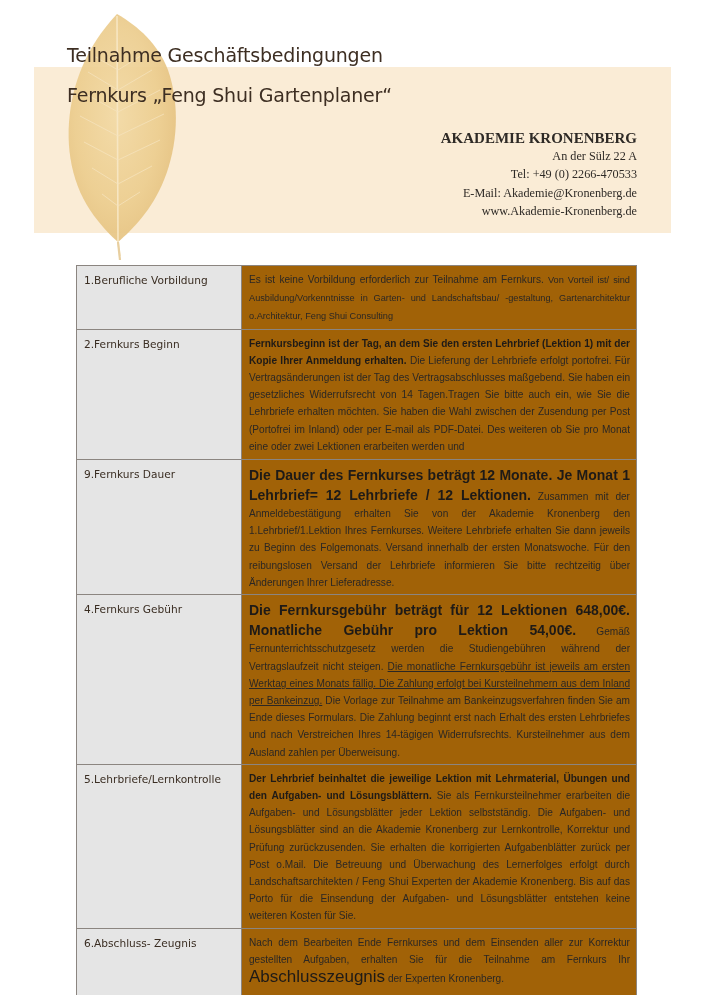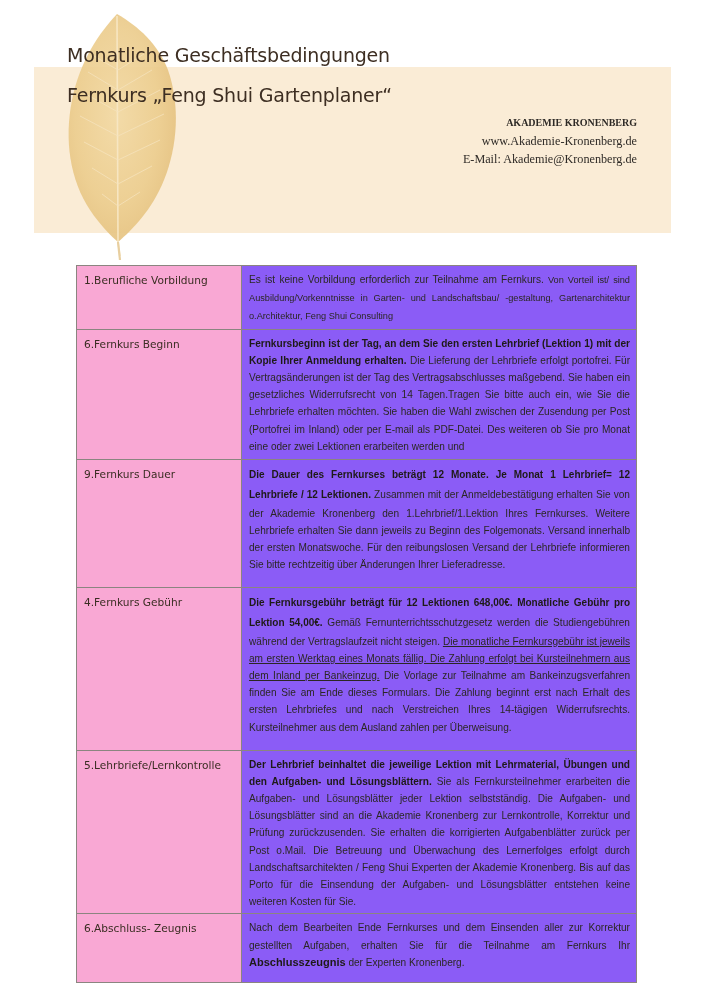--- a/index.html
+++ b/index.html
@@ -22,48 +22,48 @@
       font-size: 19px; color: #3d2e22; letter-spacing: -0.2px;
       white-space: nowrap;
     }
     .title.t1 { top: 44px; }
     .title.t2 { top: 84px; }
     .address {
       position: absolute; right: 67px; top: 114px; text-align: right;
       font-family: "Liberation Serif", serif; font-size: 12.2px; line-height: 18.2px;
       color: #2e2a26;
     }
-    .address .org { font-weight: bold; font-size: 10px; }
+    .address .org { font-weight: bold; font-size: 15px; margin-top: 15px; }
     .address div { white-space: nowrap; }
 
     table.terms {
       position: absolute; left: 76px; top: 265px; width: 561px;
       border-collapse: collapse;
       border: 1px solid #8b8580;
     }
     table.terms td {
       border: 1px solid #8b8580; vertical-align: top; padding: 0;
     }
     td.label-cell {
-      width: 157px; background: #f9a8d4;
+      width: 157px; background: #e5e5e5;
       font-family: "DejaVu Sans", sans-serif; font-size: 10.6px; color: #3a2d22;
       padding: 8px 0 0 7px !important;
       white-space: nowrap;
     }
     td.content-cell {
-      background: #8b5cf6;
+      background: #a16207;
       padding: 5px 6px 3px 7px !important;
       font-family: "Liberation Sans", sans-serif; font-size: 10.1px; line-height: 17.2px;
       color: #2b2724; text-align: justify;
     }
     .b { font-weight: bold; color: #1e1a17; }
-    .big { font-weight: bold; font-size: 10px; line-height: 20px; color: #1e1a17; }
+    .big { font-weight: bold; font-size: 14px; line-height: 20px; color: #1e1a17; }
     .small { font-size: 9.2px; }
     .u { text-decoration: underline; }
-    .mid { font-size: 11px; font-weight: bold; color: #1e1a17; }
+    .mid { font-size: 17px; font-weight: normal; color: #1e1a17; }
     tr.r1 td { height: 53px; }
     tr.r2 td { height: 121px; }
     tr.r3 td { height: 119px; }
     tr.r4 td { height: 154px; }
     tr.r5 td { height: 149px; }
     tr.r6 td { height: 60px; }
   </style>
 </head>
 <body>
 
@@ -77,37 +77,39 @@
       <stop offset="100%" stop-color="#e2bd7a"></stop>
     </radialGradient>
   </defs>
   <path d="M57 4 C40 22 20 50 12 90 C4 130 10 170 30 200 C40 215 50 225 58 232 C72 220 92 200 104 170 C118 135 120 95 108 60 C98 34 78 16 57 4 Z" fill="url(#lg)" opacity="0.92"></path>
   <path d="M57 6 L58 232 L60 246" stroke="#f7e6c2" stroke-width="1.6" fill="none"></path>
   <path d="M58 60 L34 46 M58 80 L28 62 M58 102 L22 82 M58 126 L20 106 M58 150 L24 132 M58 174 L32 158 M58 196 L42 184" stroke="#f5e2bb" stroke-width="1" fill="none" opacity="0.8"></path>
   <path d="M58 60 L84 44 M58 80 L92 60 M58 102 L100 80 M58 126 L104 104 M58 150 L100 130 M58 174 L92 156 M58 196 L80 182" stroke="#f5e2bb" stroke-width="1" fill="none" opacity="0.8"></path>
   <path d="M58 232 L60 250" stroke="#e8cfa0" stroke-width="2.2" fill="none"></path>
 </svg>
 
-<div class="title t1">Monatliche Geschäftsbedingungen</div>
+<div class="title t1">Teilnahme Geschäftsbedingungen</div>
 <div class="title t2">Fernkurs „Feng Shui Gartenplaner“</div>
 
 <div class="address">
   <div class="org">AKADEMIE KRONENBERG</div>
+  <div>An der Sülz 22 A</div>
+  <div>Tel: +49  (0) 2266-470533</div>
+  <div>E-Mail: Akademie@Kronenberg.de</div>
   <div>www.Akademie-Kronenberg.de</div>
-  <div>E-Mail: Akademie@Kronenberg.de</div>
 </div>
 
 <table class="terms">
   <tbody id="terms-body">
       <tr class="r1">
         <td class="label-cell">1.Berufliche Vorbildung</td>
         <td class="content-cell"><span>Es ist keine Vorbildung erforderlich zur Teilnahme am Fernkurs. </span><span class="small">Von Vorteil ist/ sind Ausbildung/Vorkenntnisse in Garten- und Landschaftsbau/ -gestaltung, Gartenarchitektur o.Architektur, Feng Shui Consulting</span></td>
       </tr>
       <tr class="r2">
-        <td class="label-cell">6.Fernkurs Beginn</td>
+        <td class="label-cell">2.Fernkurs Beginn</td>
         <td class="content-cell"><span class="b">Fernkursbeginn ist der Tag, an dem Sie den ersten Lehrbrief (Lektion 1) mit der Kopie Ihrer Anmeldung erhalten.</span><span> Die Lieferung der Lehrbriefe erfolgt portofrei. Für Vertragsänderungen ist der Tag des Vertragsabschlusses maßgebend. Sie haben ein gesetzliches Widerrufsrecht von 14 Tagen.Tragen Sie bitte auch ein, wie Sie die Lehrbriefe erhalten möchten. Sie haben die Wahl zwischen der Zusendung per Post (Portofrei im Inland) oder per E-mail als PDF-Datei. Des weiteren ob Sie pro Monat eine oder zwei Lektionen erarbeiten werden und</span></td>
       </tr>
       <tr class="r3">
         <td class="label-cell">9.Fernkurs Dauer</td>
         <td class="content-cell"><span class="big">Die Dauer des Fernkurses beträgt 12 Monate. Je Monat 1 Lehrbrief= 12 Lehrbriefe / 12 Lektionen.</span><span> Zusammen mit der Anmeldebestätigung erhalten Sie von der Akademie Kronenberg den 1.Lehrbrief/1.Lektion Ihres Fernkurses. Weitere Lehrbriefe erhalten Sie dann jeweils zu Beginn des Folgemonats. Versand innerhalb der ersten Monatswoche. Für den reibungslosen Versand der Lehrbriefe informieren Sie bitte rechtzeitig über Änderungen Ihrer Lieferadresse.</span></td>
       </tr>
       <tr class="r4">
         <td class="label-cell">4.Fernkurs Gebühr</td>
         <td class="content-cell"><span class="big">Die Fernkursgebühr beträgt für 12 Lektionen 648,00€. Monatliche Gebühr pro Lektion 54,00€.</span><span> Gemäß Fernunterrichtsschutzgesetz werden die Studiengebühren während der Vertragslaufzeit nicht steigen. </span><span class="u">Die monatliche Fernkursgebühr ist jeweils am ersten Werktag eines Monats fällig. Die Zahlung erfolgt bei Kursteilnehmern aus dem Inland per Bankeinzug.</span><span> Die Vorlage zur Teilnahme am Bankeinzugsverfahren finden Sie am Ende dieses Formulars. Die Zahlung beginnt erst nach Erhalt des ersten Lehrbriefes und nach Verstreichen Ihres 14-tägigen Widerrufsrechts.  Kursteilnehmer aus dem Ausland zahlen per Überweisung.</span></td>
       </tr>

